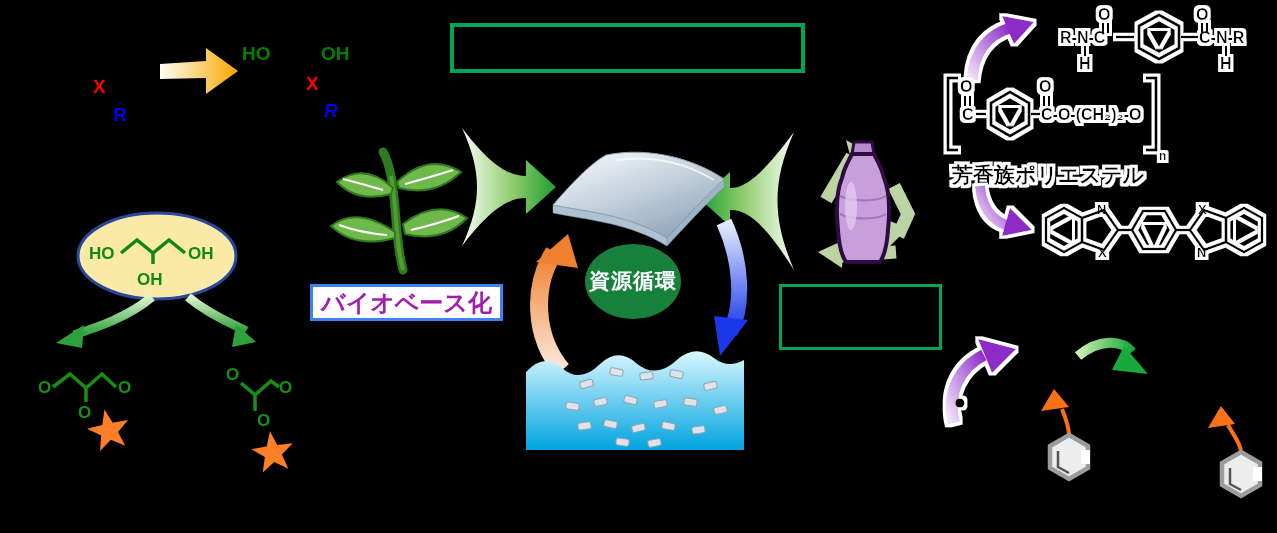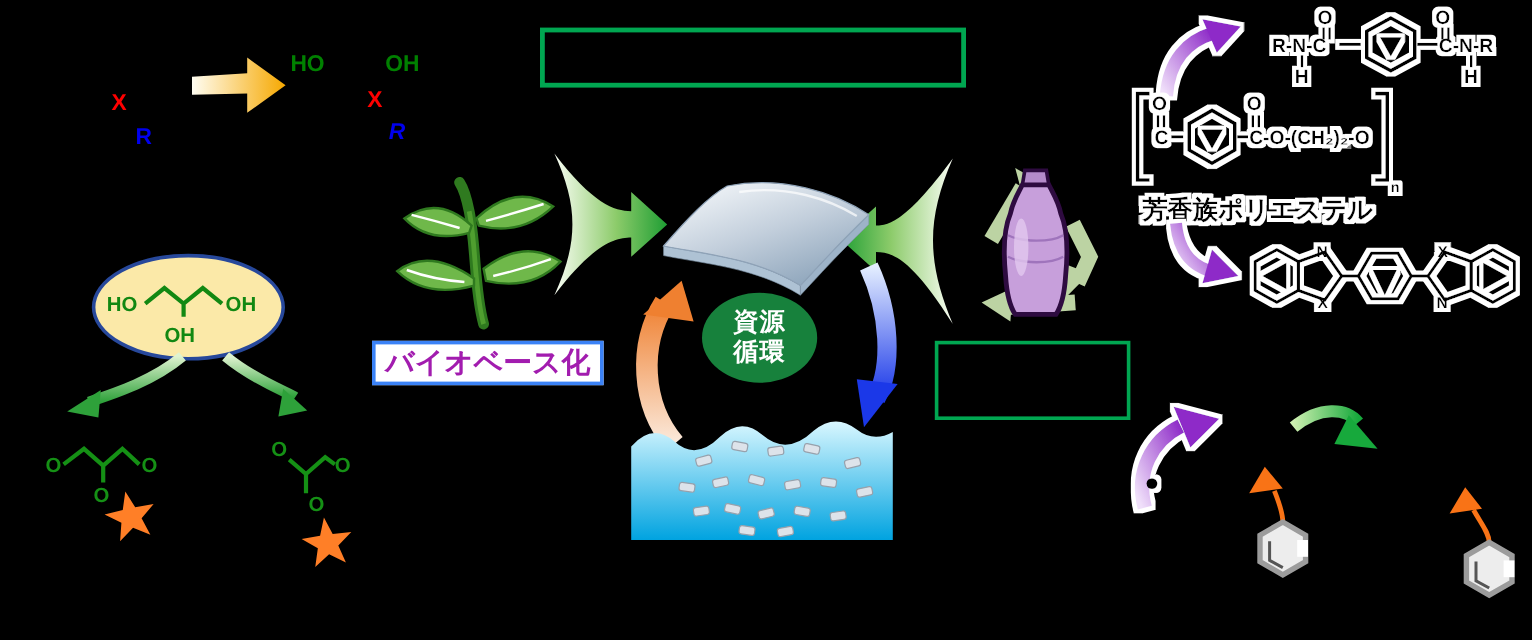--- a/index.html
+++ b/index.html
@@ -6,21 +6,21 @@
   .stage{position:relative;width:1277px;height:533px;background:#000;overflow:hidden;
          font-family:"Liberation Sans","DejaVu Sans",sans-serif;}
   .abs{position:absolute;}
   .lbl{position:absolute;font-weight:bold;white-space:nowrap;line-height:1;}
   svg{display:block;overflow:visible;}
   .greenbox{position:absolute;border:4px solid #00a651;background:transparent;}
   .greenbox2{position:absolute;border:3px solid #00a651;background:transparent;}
   .biobase{position:absolute;background:#ffffff;border:3px solid #3b82f6;
            color:#a21caf;font-weight:bold;font-size:24px;text-align:center;}
   .cyclebadge{position:absolute;background:#17813c;border-radius:50%;color:#fff;
-              font-weight:bold;font-size:21px;display:flex;flex-direction:column;
+              font-weight:bold;font-size:21px;display:flex;
               align-items:center;justify-content:center;line-height:1.18;letter-spacing:1px;}
   text{font-family:"Liberation Sans","DejaVu Sans",sans-serif;}
 </style>
 </head>
 <body>
 
 <div class="stage">
 
   <svg width="0" height="0" class="abs">
     <defs>

